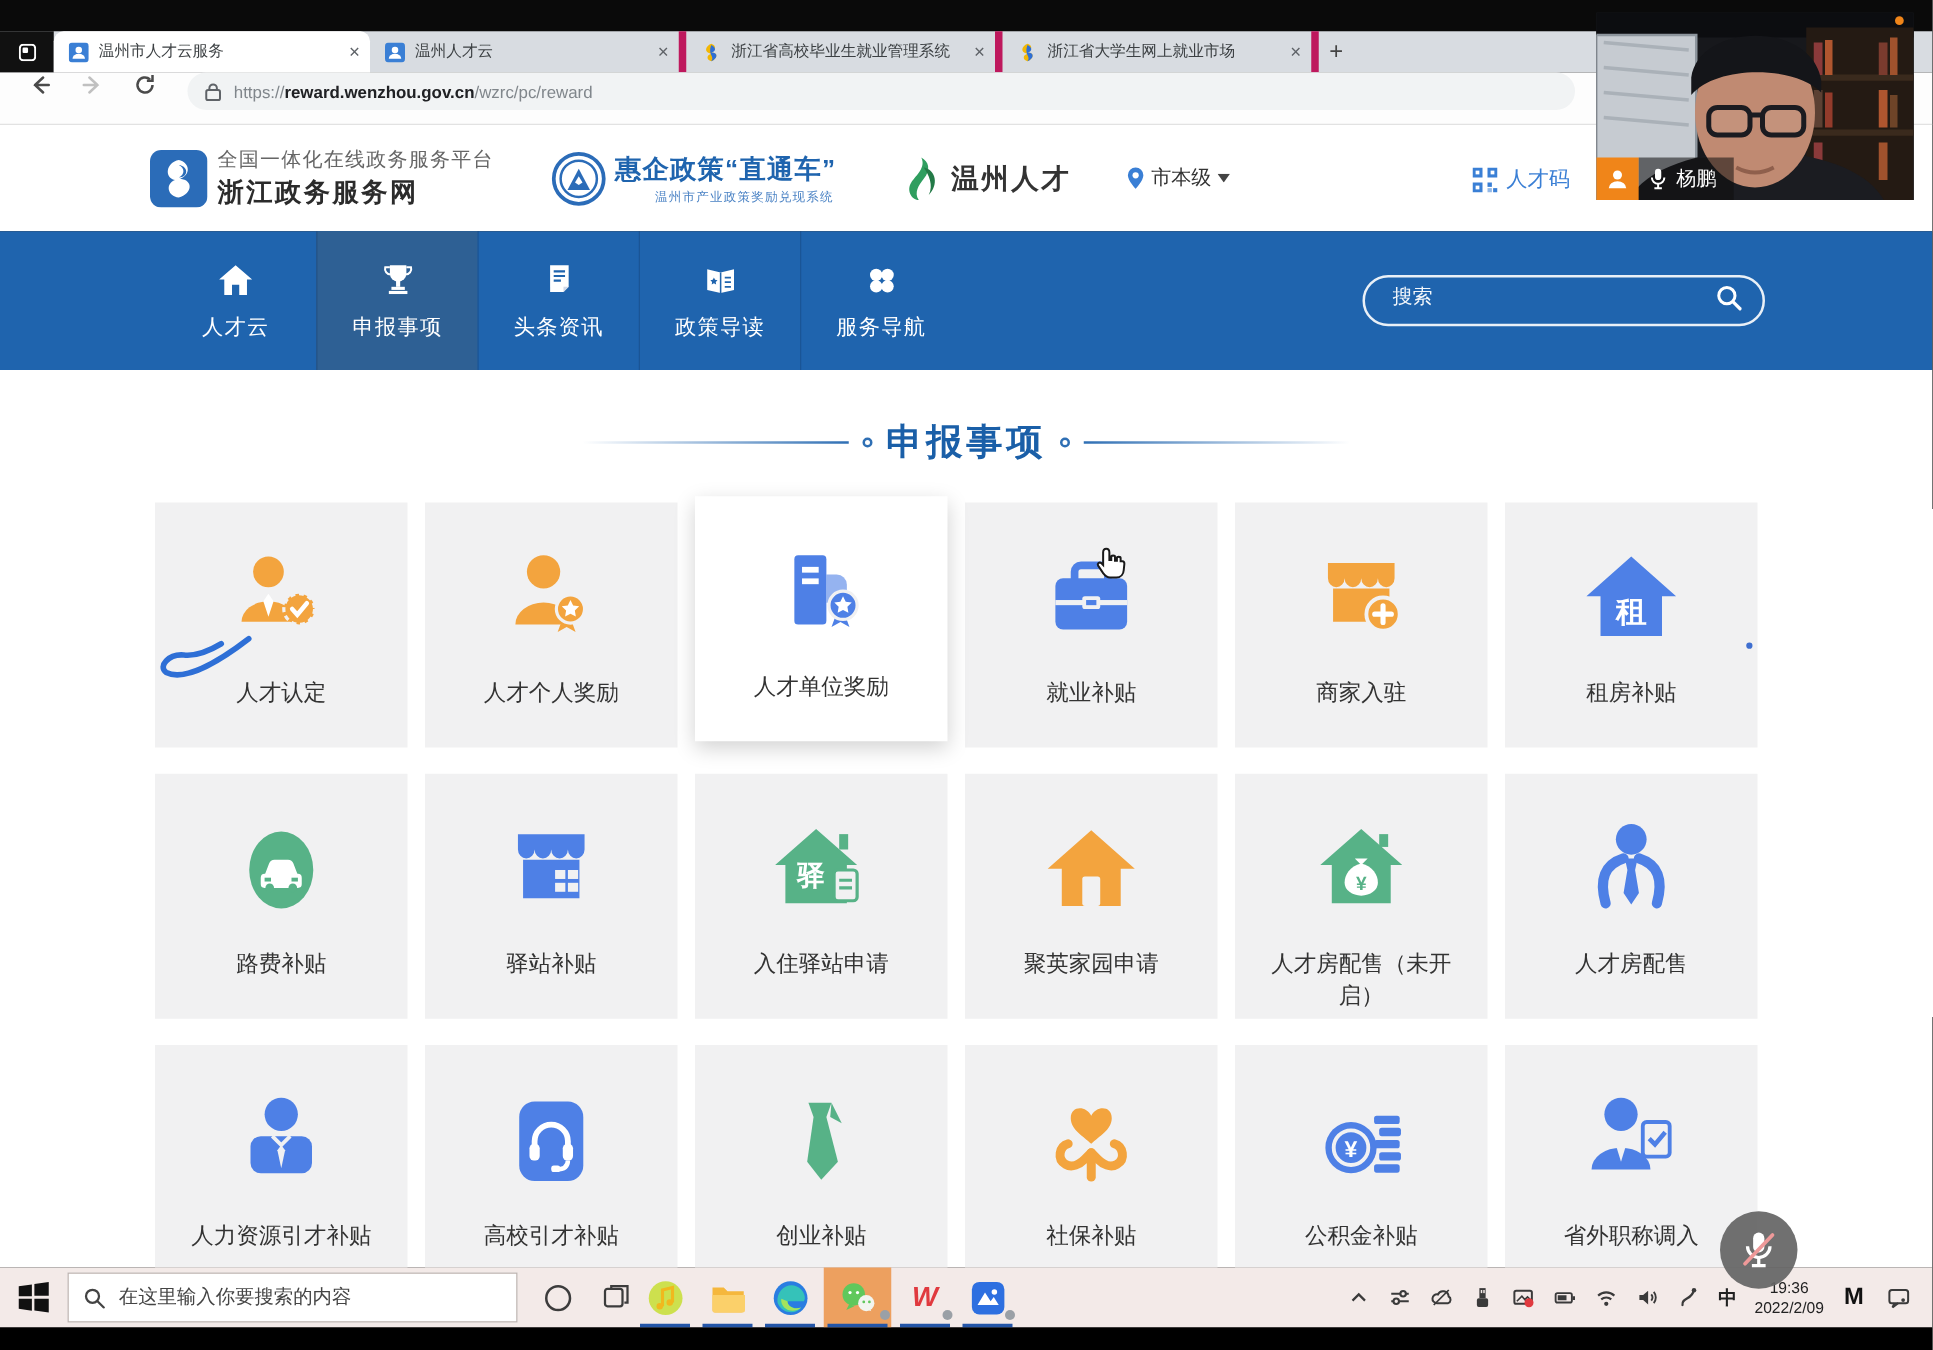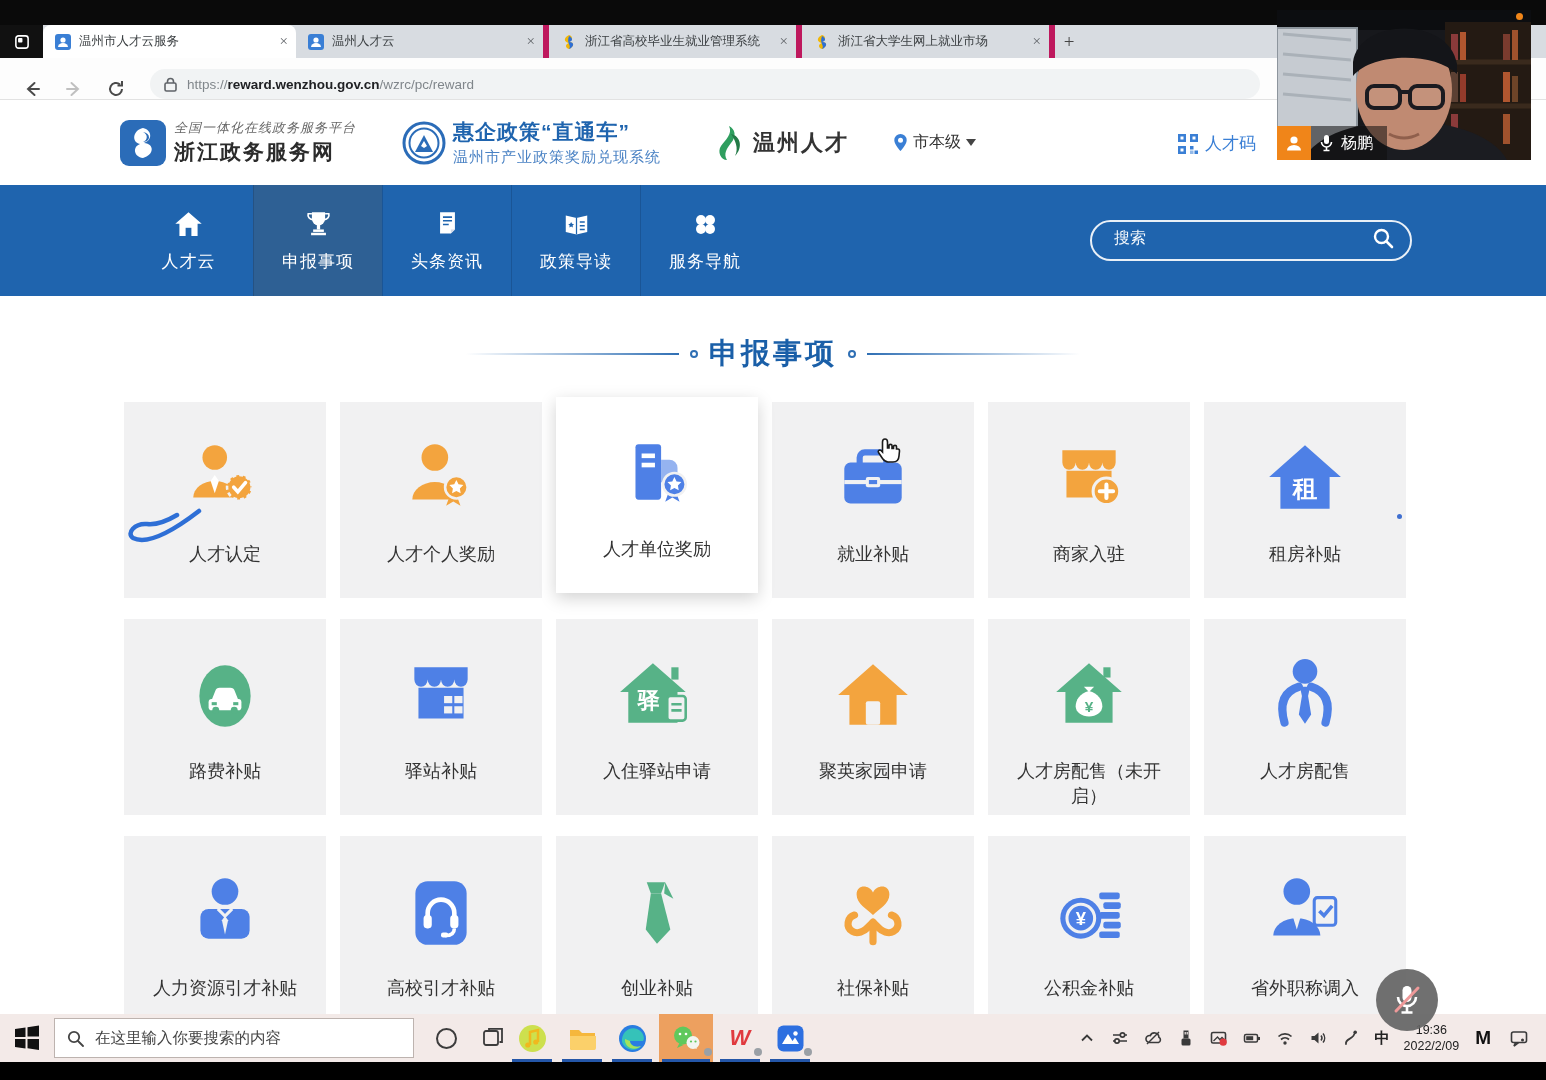--- a/index.html
+++ b/index.html
@@ -2,49 +2,49 @@
 <html><head>
 <meta charset="utf-8">
 <style>
   * { margin:0; padding:0; box-sizing:border-box; }
   body { font-family:"Liberation Sans","DejaVu Sans",sans-serif; background:#000; }
   .screen { position:relative; width:1546px; height:1080px; overflow:hidden; background:#000; }
   svg { display:block; }
 
   
   .titlebar { position:absolute; left:0; top:0; width:1546px; height:25px; background:#0a0a0a; }
-  .tabstrip { position:absolute; left:0; top:25px; width:1546px; height:33px; background:#d8dce1; display:flex;font-family:Liberation Serif, serif; }
+  .tabstrip { position:absolute; left:0; top:25px; width:1546px; height:33px; background:#d8dce1; display:flex; }
   .tab-overview-btn { width:43px; height:33px; background:#111; display:flex; align-items:center; justify-content:center; flex:none; }
   .tab { position:relative; width:253px; height:33px; display:flex; align-items:center; padding:0 8px 0 12px; flex:none; }
   .tab.active { background:#fff; border-radius:8px 8px 0 0; }
   .tab:not(.active){ border-right:6px solid #be185d; }
   .tab .fav { width:16px; height:16px; flex:none; margin-right:8px; }
   .tab .t-title { font-size:12.5px; color:#3c4043; white-space:nowrap; overflow:hidden; text-overflow:ellipsis; flex:1; }
   .tab .t-close { font-size:15px; color:#5f6368; margin-left:6px; cursor:default; flex:none; }
   .newtab { width:28px; height:33px; display:flex; align-items:center; justify-content:center; font-size:19px; color:#444; }
-  .toolbar { position:absolute; left:0; top:58px; width:1546px; height:42px; background:#fdfdfd; border-bottom:1px solid #e2e2e2; display:flex; align-items:flex-end; }
+  .toolbar { position:absolute; left:0; top:58px; width:1546px; height:42px; background:#fdfdfd; border-bottom:1px solid #e2e2e2; display:flex; align-items:flex-start; }
   .nav-btn { width:20px; height:20px; margin-left:22px; }
   .url-box { margin-left:24px; width:1110px; height:30px; background:#f1f3f4; border-radius:15px; display:flex; align-items:center; padding:0 14px; }
   .url-box .lock { width:13px; height:15px; margin-right:10px; }
   .url-text { font-size:13.5px; color:#80868b; white-space:nowrap; }
   .url-text b { color:#202124; font-weight:700; }
 
   
   .site-header { position:absolute; left:0; top:100px; width:1546px; height:85px; background:#fff; display:flex; align-items:center; }
   .logo-block { display:flex; align-items:center; }
   .gov-logo-wrap { margin-left:120px; }
   .gov-icon { width:46px; height:46px; }
   .gov-texts { margin-left:8px; }
-  .gov-tagline { font-size:13px; color:#666; letter-spacing:1px;font-style:italic; }
+  .gov-tagline { font-size:16px; color:#666; letter-spacing:1px; }
   .gov-title { font-size:21px; font-weight:700; color:#2b2b2b; letter-spacing:2px; margin-top:1px;font-family:Liberation Serif, serif; }
   .policy-wrap { margin-left:46px; }
   .policy-icon { width:44px; height:44px; }
   .policy-texts { margin-left:7px; }
   .policy-title { font-size:21px; font-weight:800; color:#1f64ae; letter-spacing:1px; }
-  .policy-sub { font-size:15px; color:#4a82c4; letter-spacing:1px; margin-top:2px; }
+  .policy-sub { font-size:10px; color:#4a82c4; letter-spacing:1px; margin-top:2px;margin-left:32px; }
   .talent-wrap { margin-left:52px; }
   .talent-icon { width:34px; height:38px; }
   .talent-title { font-size:22px; font-weight:600; color:#333; letter-spacing:2px; margin-left:6px; }
   .region-wrap { margin-left:44px; cursor:pointer; }
   .pin-icon { width:15px; height:19px; }
   .region-label { font-size:16px; color:#333; margin-left:5px; }
   .region-caret { width:10px; height:7px; margin-left:5px; }
   .tcode-wrap { position:absolute; left:1178px; top:32px; display:flex; align-items:center; cursor:pointer; }
   .qr-icon { width:20px; height:20px; }
   .tcode-label { font-size:17px; color:#3a7fd5; margin-left:7px; }

